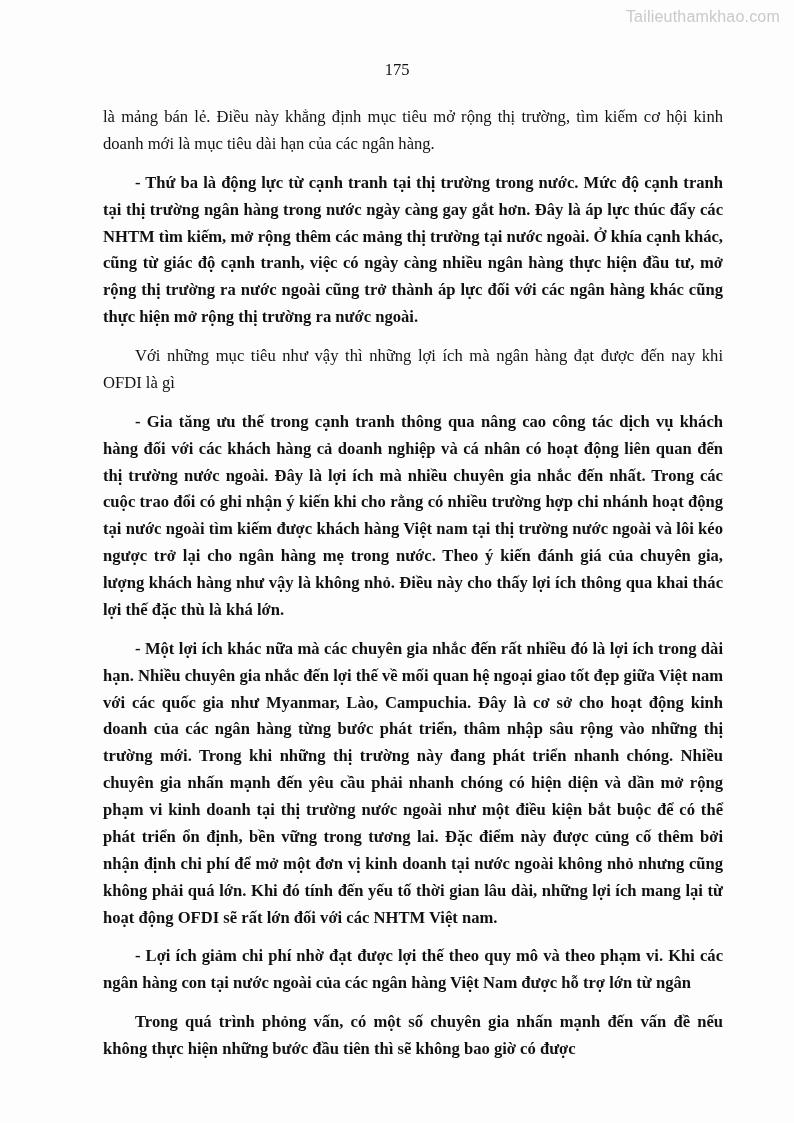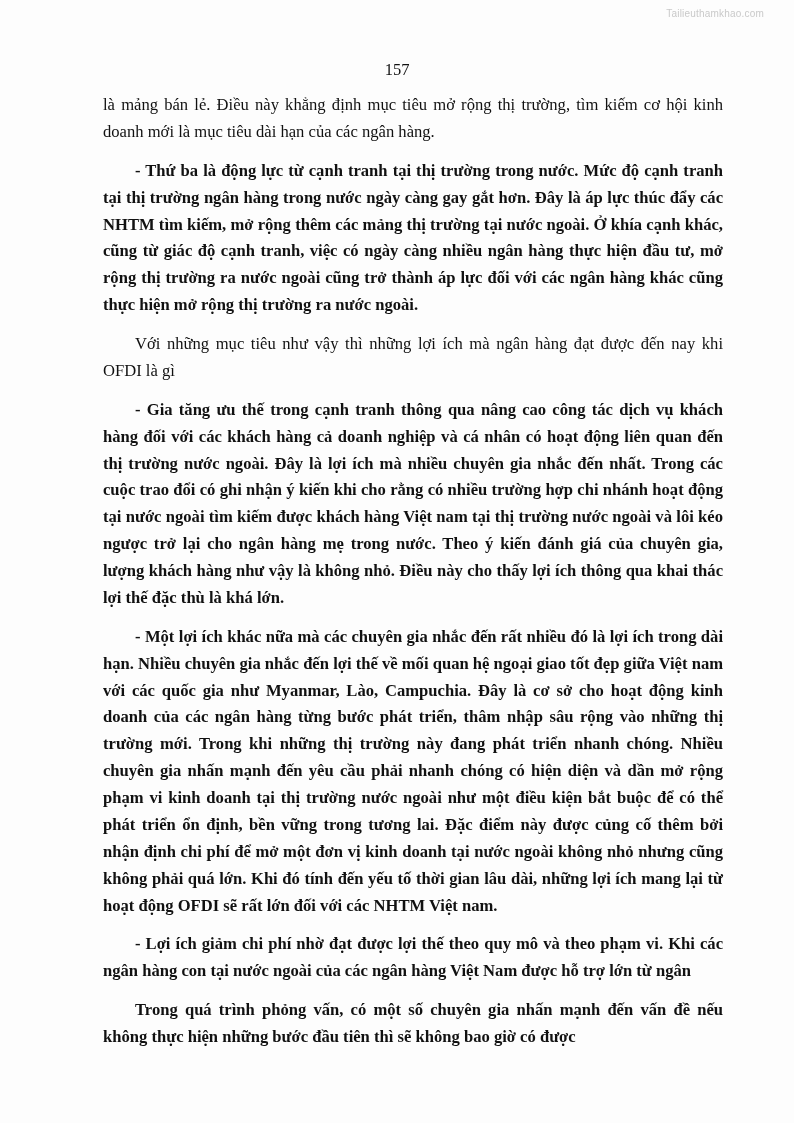--- a/index.html
+++ b/index.html
@@ -18,38 +18,38 @@
   .page {
     position: relative;
     width: 794px;
     height: 1123px;
     box-sizing: border-box;
     background: #fdfdfd;
   }
   .watermark {
     position: absolute;
     top: 8px;
-    right: 30px;
+    right: 14px;
     font-family: "Liberation Sans", sans-serif;
-    font-size: 10px;
+    font-size: 16px;
     color: #c9c9c9;
     letter-spacing: 0.2px;
   }
   .page-number {
     position: absolute;
     top: 60px;
     left: 0;
     width: 794px;
     text-align: center;
     font-size: 16.5px;
     color: #111;
   }
   .content {
     position: absolute;
-    top: 92px;
+    top: 104px;
     left: 103px;
     width: 620px;
   }
   p {
     margin: 0 0 1px 0;
     font-size: 16.6px;
     line-height: 1.62;
     text-align: justify;
     text-justify: inter-word;
     color: #111;
@@ -69,21 +69,21 @@
     margin-bottom: 0;
   }
 </style>
 </head>
 <body>
 
 <div class="page">
 
   <div class="watermark">Tailieuthamkhao.com</div>
 
-  <div class="page-number">157</div>
+  <div class="page-number">175</div>
 
   <div class="content">
     <p class="nogapafter">là mảng bán lẻ. Điều này khẳng định mục tiêu mở rộng thị trường, tìm kiếm cơ hội kinh doanh mới là mục tiêu dài hạn của các ngân hàng.</p>
     <p class="indent gap">- Thứ ba là động lực từ cạnh tranh tại thị trường trong nước. Mức độ cạnh tranh tại thị trường ngân hàng trong nước ngày càng gay gắt hơn. Đây là áp lực thúc đẩy các NHTM tìm kiếm, mở rộng thêm các mảng thị trường tại nước ngoài. Ở khía cạnh khác, cũng từ giác độ cạnh tranh, việc có ngày càng nhiều ngân hàng thực hiện đầu tư, mở rộng thị trường ra nước ngoài cũng trở thành áp lực đối với các ngân hàng khác cũng thực hiện mở rộng thị trường ra nước ngoài.</p>
     <p class="bold gap">Với những mục tiêu như vậy thì những lợi ích mà ngân hàng đạt được đến nay khi OFDI là gì</p>
     <p class="indent gap">-  Gia tăng ưu thế trong cạnh tranh thông qua nâng cao công tác dịch vụ khách hàng đối với các khách hàng cả doanh nghiệp và cá nhân có hoạt động liên quan đến thị trường nước ngoài. Đây là lợi ích mà nhiều chuyên gia nhắc đến nhất. Trong các cuộc trao đổi có ghi nhận ý kiến khi cho rằng có nhiều trường hợp chi nhánh hoạt động tại nước ngoài tìm kiếm được khách hàng Việt nam tại thị trường nước ngoài và lôi kéo ngược trở lại cho ngân hàng mẹ trong nước. Theo ý kiến đánh giá của chuyên gia, lượng khách hàng như vậy là không nhỏ. Điều này cho thấy lợi ích thông qua khai thác lợi thế đặc thù là khá lớn.</p>
     <p class="indent gap">- Một lợi ích khác nữa mà các chuyên gia nhắc đến rất nhiều đó là lợi ích trong dài hạn. Nhiều chuyên gia nhắc đến lợi thế về mối quan hệ ngoại giao tốt đẹp giữa Việt nam với các quốc gia như Myanmar, Lào, Campuchia. Đây là cơ sở cho hoạt động kinh doanh của các ngân hàng từng bước phát triển, thâm nhập sâu rộng vào những thị trường mới. Trong khi những thị trường này đang phát triển nhanh chóng. Nhiều chuyên gia nhấn mạnh đến yêu cầu phải nhanh chóng có hiện diện và dần mở rộng phạm vi kinh doanh tại thị trường nước ngoài như một điều kiện bắt buộc để có thể phát triển ổn định, bền vững trong tương lai. Đặc điểm này được củng cố thêm bởi nhận định chi phí để mở một đơn vị kinh doanh tại nước ngoài không nhỏ nhưng cũng không phải quá lớn. Khi đó tính đến yếu tố thời gian lâu dài, những lợi ích mang lại từ hoạt động OFDI sẽ rất lớn đối với các NHTM Việt nam.</p>
     <p class="indent gap">- Lợi ích giảm chi phí nhờ đạt được lợi thế theo quy mô và theo phạm vi. Khi các ngân hàng con tại nước ngoài của các ngân hàng Việt Nam được hỗ trợ lớn từ ngân</p>
     <p class="indent gap">Trong quá trình phỏng vấn, có một số chuyên gia nhấn mạnh đến vấn đề nếu không thực hiện những bước đầu tiên thì sẽ không bao giờ có được</p>
   </div>

